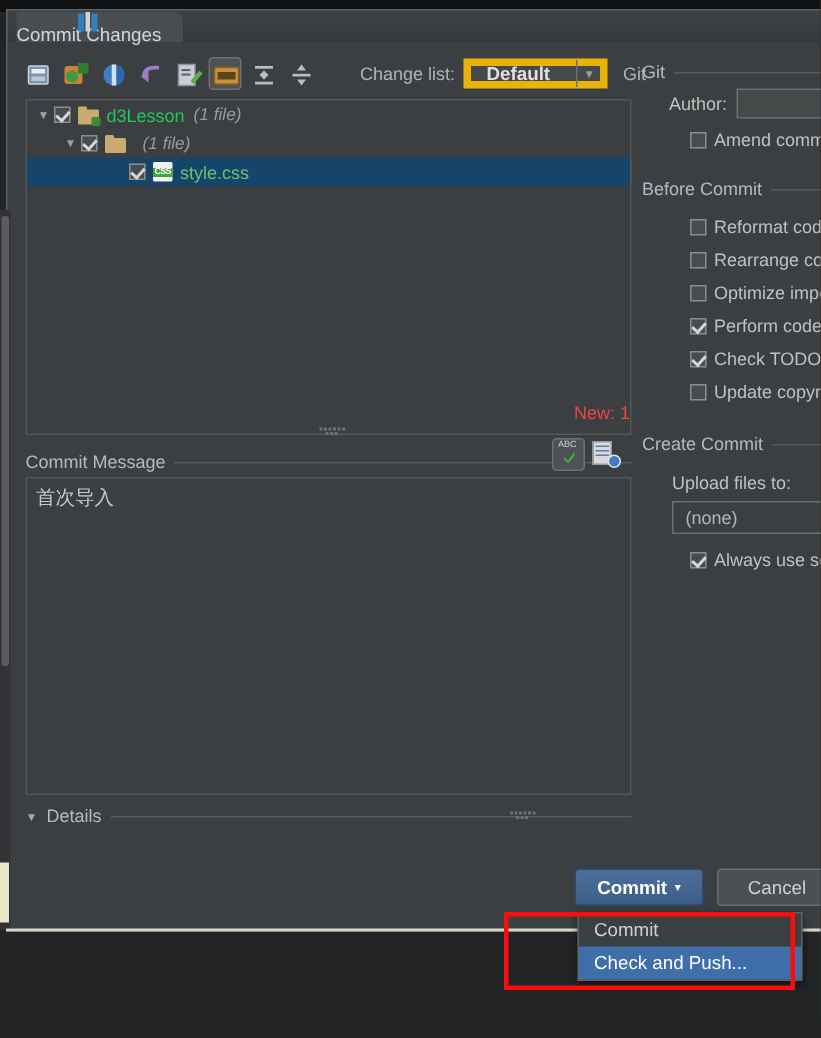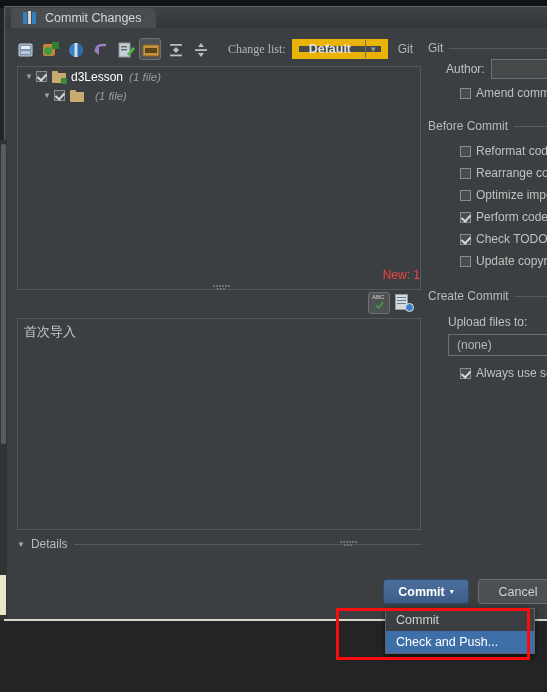--- a/index.html
+++ b/index.html
@@ -27,43 +27,44 @@
   }
   .titlebar {
     position: absolute; left: 4px; top: 6px; width: 560px; height: 22px;
     background: linear-gradient(to bottom, #3f4245, #35383a);
     border: 1px solid #5e6163;
     border-bottom: none;
     display: flex; align-items: center; padding-left: 6px;
   }
   .title-tab {
     display:flex; align-items:center; gap:8px;
-    background:#4a4d4f; height:20px; padding:0 14px 0 12px;
+    background:#4a4d4f; height:20px; padding:0 14px 0 0;
     border-radius: 2px 6px 0 0;
+    flex-direction: column;
   }
   .title-text { color:#d6d6d6; font-size:12.5px; }
   .ij-logo { width:14px; height:14px; position:relative; }
   .ij-logo i { position:absolute; display:block; }
   .ij-logo i:nth-child(1){ left:0; top:1px; width:4px; height:12px; background:#2f7fc1; }
   .ij-logo i:nth-child(2){ left:5px; top:0px; width:3px; height:13px; background:#d3d3d3; }
   .ij-logo i:nth-child(3){ left:9px; top:1px; width:4px; height:12px; background:#2f7fc1; }
 
   
   .outer-scroll { position:absolute; left:0; top:140px; width:7px; height:480px; background:#313335; }
   .outer-thumb { position:absolute; left:1px; top:4px; width:5px; height:300px; background:#595b5d; border-radius:2px; }
   .outer-accent { position:absolute; left:0px; top:575px; width:6px; height:40px; background:#e8e8c8; }
 
   
   .toolbar { position:absolute; left:14px; top:36px; width:545px; height:26px; display:flex; align-items:center; }
   .tb-icon { width:22px; height:22px; margin-right:3px; position:relative; border:1px solid transparent; border-radius:3px; }
   .tb-icon.active { background:#4e5254; border-color:#6d7174; }
-  .tb-label { margin-left:14px; color:#b4b4b4; font-size:12px;font-family:Liberation Serif, serif; }
+  .tb-label { margin-left:26px; color:#b4b4b4; font-size:12px; }
   .combo {
     margin-left:6px; height:20px; min-width:96px; background:#45494a;
-    border:7px solid #eab308; display:flex; align-items:center; justify-content:space-between;
+    border:5px solid #eab308; display:flex; align-items:center; justify-content:space-between;
   }
   .combo-val { font-weight:bold; color:#e0e0e0; padding:0 10px; font-size:12.5px; }
   .combo-arrow { width:16px; height:18px; border-left:1px solid #6b6f70; display:flex; align-items:center; justify-content:center; color:#9a9a9a; font-size:8px; }
   .git-label { margin-left:10px; color:#b4b4b4; }
 
   
   .tree-panel {
     position:absolute; left:17px; top:66px; width:404px; height:224px;
     background:#3c3f41; border:1px solid #555759;
   }
@@ -79,21 +80,21 @@
     border:solid #d6d6d6; border-width:0 2px 2px 0; transform:rotate(42deg);
   }
   .folder-ic { width:14px; height:12px; margin-right:5px; position:relative; flex:0 0 auto; }
   .folder-ic .b { position:absolute; left:0; top:2px; width:14px; height:10px; background:#c9ab72; border-radius:1px; }
   .folder-ic .t { position:absolute; left:0; top:0px; width:6px; height:3px; background:#c9ab72; border-radius:1px 1px 0 0; }
   .folder-ic.grn .b, .folder-ic.grn .t { background:#c9ab72; }
   .folder-ic .dot { position:absolute; right:-1px; bottom:-1px; width:6px; height:6px; background:#3a8a3a; border-radius:1px; }
   .css-ic { width:13px; height:13px; margin-right:5px; background:#f2f2f2; border-radius:1px; position:relative; flex:0 0 auto;
             display:flex; align-items:center; justify-content:center; }
   .css-ic span { font-size:6px; color:#1a7f1a; font-weight:bold; letter-spacing:-0.5px; background:#3ea83e; color:#fff; padding:0 1px; }
-  .tree-label { color:#ffffff; font-size:12px; }
+  .tree-label { color:#22c55e; font-size:12px; }
   .tree-label.green { color:#6fbf6f; }
   .tree-count { color:#9a9a9a; font-style:italic; margin-left:6px; font-size:11.5px; }
 
   
   .new-count { position:absolute; right:127px; top:268px; color:#ef4444; font-size:12px; }
 
   
   .grip { position:absolute; width:18px; height:6px; display:flex; flex-wrap:wrap; align-content:center; justify-content:center; gap:1px; }
   .grip i { display:block; width:2px; height:2px; background:#6f7274; }
 
@@ -288,37 +289,49 @@
     <div class="tree-row" style="padding-left:22px;">
       <span class="twisty">▼</span>
       <span class="cbox checked"></span>
       <span class="folder-ic">
           <i class="t"></i>
           <i class="b"></i>
         </span>
       <span class="tree-count">(1 file)</span>
     </div>
 
+    <div class="tree-row selected" style="padding-left:0;">
+      <span class="twisty" style="width:68px;"></span>
+      <span class="cbox checked"></span>
+      <span class="css-ic">
+          <span>CSS</span>
+        </span>
+      <span class="tree-label green">style.css</span>
+    </div>
 
   </div>
 
   <div class="new-count">New: 1</div>
 
   <div class="grip" style="left:212px; top:284px;">
     <i></i>
       <i></i>
       <i></i>
       <i></i>
       <i></i>
       <i></i>
       <i></i>
       <i></i>
       <i></i>
   </div>
 
+  <div class="cm-header">
+    <span class="cm-title">Commit Message</span>
+    <span class="cm-line"></span>
+  </div>
 
   <div class="cm-btns">
     <div class="abc-btn">
       <span class="abc">ABC</span>
       <svg class="chk" viewBox="0 0 10 10">
           <path d="M1 5 L4 8 L9 1 L9 4 L4 10 L1 7 Z" fill="#3fae3f"></path>
         </svg>
     </div>
     <div class="hist-btn">
       <span class="pg"></span>

